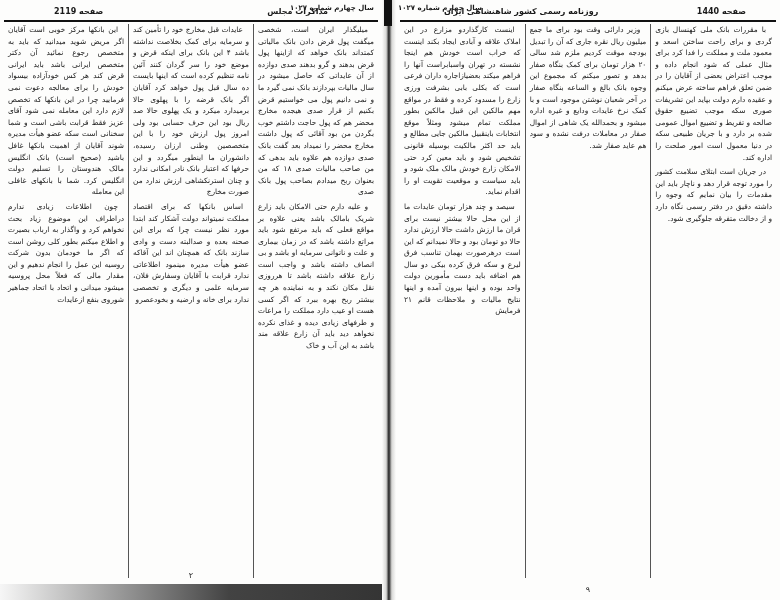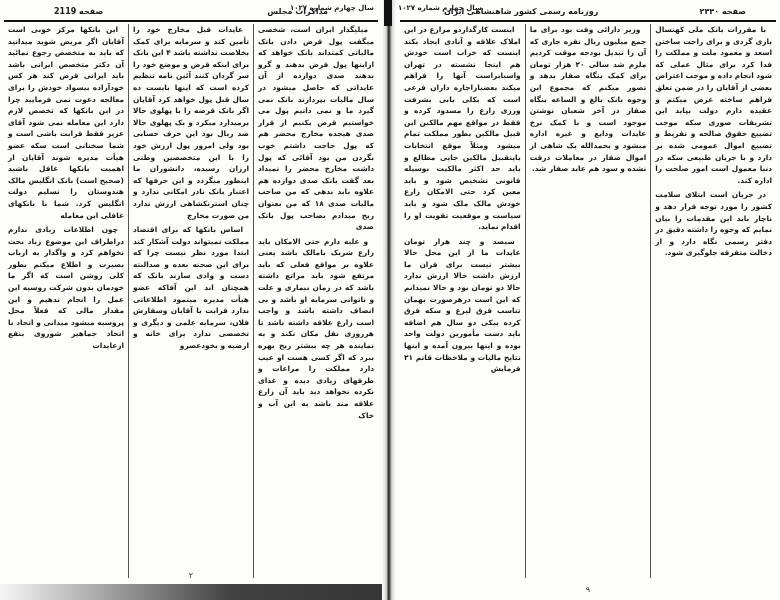--- a/index.html
+++ b/index.html
@@ -14,21 +14,21 @@
   .gutter-top { position:absolute; left:384px; top:0; width:8px; height:26px; background:#111; }
   .header { position:absolute; top:4px; left:4px; right:4px; height:14px;
             display:flex; direction:rtl; justify-content:space-between; align-items:center;
             font-size:8px; font-weight:bold; }
   .header .rule { position:absolute; left:0; right:0; bottom:-4px; height:2px; background:#111; }
   .cols { position:absolute; top:24px; left:4px; right:4px; bottom:22px;
           display:flex; direction:rtl; }
   .col { flex:1; padding:0 4px; overflow:hidden; direction:rtl; text-align:justify;
          font-size:7.4px; line-height:11.6px; }
   .col + .col { border-right:1px solid #555; }
-  .col p { margin:0 0 3px 0; text-indent:6px;font-weight:bold; }
+  .col p { margin:0 0 3px 0; text-indent:6px; }
   .folio { position:absolute; bottom:6px; left:0; right:0; text-align:center; font-size:8px; }
   .bottom-shadow { position:absolute; left:0; bottom:0; width:382px; height:16px;
                    background:linear-gradient(90deg,#f5f5f5 0%,#222 60%,#111 100%); opacity:.85; }
   .mark { position:absolute; font-size:10px;text-align:right; }
 </style>
 </head>
 <body>
 
 <div class="spread">
 
@@ -54,21 +54,21 @@
     </div>
     <div class="folio" style="bottom:20px">۲</div>
     <div class="bottom-shadow"></div>
   </div>
 
   <div class="gutter"></div>
   <div class="gutter-top"></div>
 
   <div class="page page-right">
     <div class="header">
-      <span style="margin-right:30px">صفحه ۲۴۴۰</span>
+      <span style="margin-right:30px">صفحه 1440</span>
       <span style="margin-left:44px">روزنامه رسمی کشور شاهنشاهی ایران</span>
       <div class="rule"></div>
     </div>
     <div class="cols">
       <div class="col">
         <p>با مقررات بانک ملی کهنسال بازی گردی و برای راحت ساختن اسعد و معمود ملت و مملکت را فدا کرد برای مثال عملی که شود انجام داده و موجب اعتراض بعضی از آقایان را در ضمن تعلق فراهم ساخته عرض میکنم و عقیده دارم دولت بپاید این تشریفات صوری سکه موجب تضییع حقوق صالحه و تفریط و تضییع اموال عمومی شده بر دارد و با جریان طبیعی سکه در دنیا معمول است امور صلحت را اداره کند.</p>
         <p>در جریان است ابتلای سلامت کشور را مورد توجه قرار دهد و ناچار باید این مقدمات را بیان نمایم که وجوه را داشته دقیق در دفتر رسمی نگاه دارد و از دخالت متفرقه جلوگیری شود.</p>
       </div>
       <div class="col">
         <p>وزیر دارائی وقت بود برای ما جمع میلیون ریال نقره جاری که آن را تبدیل بودجه موقت کردیم ملزم شد سالی ۲۰ هزار تومان برای کمک بنگاه صفار بدهد و تصور میکنم که مجموع این وجوه بانک بالغ و الساعه بنگاه صفار در آخر شعبان نوشتن موجود است و با کمک نرخ عایدات ودایع و غیره اداره میشود و بحمدالله یک شاهی از اموال صفار در معاملات درفت نشده و سود هم عاید صفار شد.</p>

